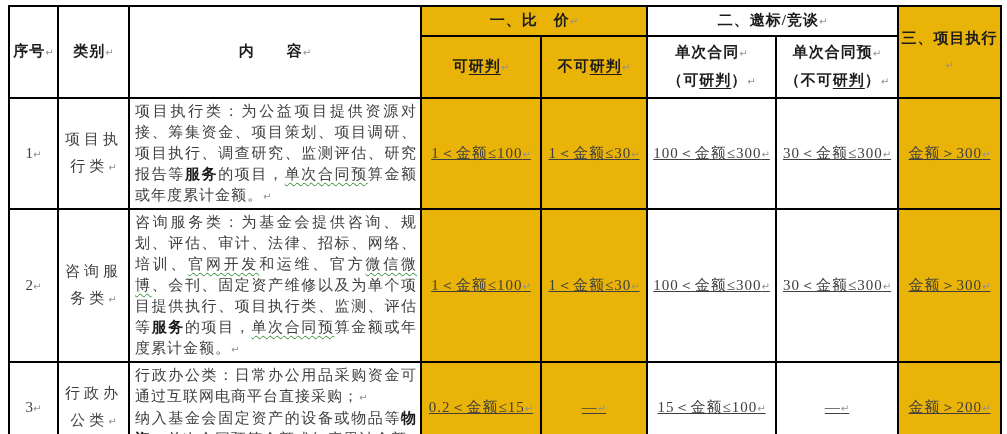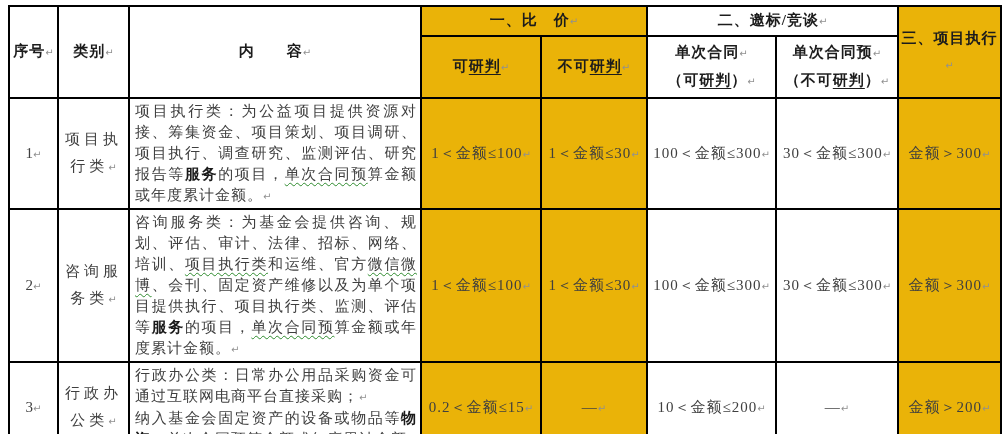--- a/index.html
+++ b/index.html
@@ -26,21 +26,21 @@
   }
   .num{font-size:15px;color:#3f3f3f;text-align:center;}
   .cat{
     font-size:15px;color:#3f3f3f;text-align:center;white-space:pre-line;
     letter-spacing:4px;line-height:27px;
   }
   .cnt{
     font-size:15px;color:#3f3f3f;text-align:justify;line-height:21px;
     padding:2px 3px 1px 5px;letter-spacing:1px;vertical-align:top;border-radius:13px;
   }
-  .val{font-size:15px;color:#3f3f3f;text-align:center;letter-spacing:1px;}
+  .val{font-size:15px;color:#3f3f3f;text-align:center;letter-spacing:1px;text-decoration:underline;}
   .bseg{font-weight:bold;color:#1a1a1a;}
   .sqr{text-decoration-line:underline;text-decoration-style:wavy;text-decoration-color:#ff0000;text-decoration-thickness:1px;text-underline-offset:3px;text-decoration:underline;}
   .sqg{text-decoration-line:underline;text-decoration-style:wavy;text-decoration-color:#2e8b2e;text-decoration-thickness:1px;text-underline-offset:3px;}
   .pmk{color:#909090;font-size:10px;letter-spacing:0;font-family:"DejaVu Sans",sans-serif;font-weight:normal;}
   .pmk::before{content:"\21B5";}
 </style>
 </head>
 <body>
 
 <table class="doc">
@@ -81,33 +81,33 @@
     <td class="val g"><span>1＜金额≤30</span><span class="pmk"></span></td>
     <td class="val"><span>100＜金额≤300</span><span class="pmk"></span></td>
     <td class="val"><span>30＜金额≤300</span><span class="pmk"></span></td>
     <td class="val g"><span>金额＞300</span><span class="pmk"></span></td>
   </tr>
 
   <tr class="r2">
     <td class="num"><span>2</span><span class="pmk"></span></td>
     <td class="cat"><span>咨询服
 务类</span><span class="pmk"></span></td>
-    <td class="cnt"><span>咨询服务类：为基金会提供咨询、规划、评估、审计、法律、招标、网络、培训、</span><span class="sqg">项目执行类</span><span>和运维、官方</span><span class="sqg">微信微博</span><span>、会刊、固定资产维修以及为单个项目提供执行、项目执行类、监测、评估等</span><span class="bseg">服务</span><span>的项目，</span><span class="sqg">单次合同预</span><span>算金额或年度累计金额。</span><span class="pmk"></span></td>
+    <td class="cnt"><span>咨询服务类：为基金会提供咨询、规划、评估、审计、法律、招标、网络、培训、</span><span class="sqg">官网开发</span><span>和运维、官方</span><span class="sqg">微信微博</span><span>、会刊、固定资产维修以及为单个项目提供执行、项目执行类、监测、评估等</span><span class="bseg">服务</span><span>的项目，</span><span class="sqg">单次合同预</span><span>算金额或年度累计金额。</span><span class="pmk"></span></td>
     <td class="val g"><span>1＜金额≤100</span><span class="pmk"></span></td>
     <td class="val g"><span>1＜金额≤30</span><span class="pmk"></span></td>
     <td class="val"><span>100＜金额≤300</span><span class="pmk"></span></td>
     <td class="val"><span>30＜金额≤300</span><span class="pmk"></span></td>
     <td class="val g"><span>金额＞300</span><span class="pmk"></span></td>
   </tr>
 
   <tr class="r3">
     <td class="num"><span>3</span><span class="pmk"></span></td>
     <td class="cat"><span>行政办
 公类</span><span class="pmk"></span></td>
     <td class="cnt"><span>行政办公类：日常办公用品采购资金可通过互联网电商平台直接采购；</span><span class="pmk"></span><br><span>纳入基金会固定资产的设备或物品等</span><span class="bseg">物资，</span><span class="sqg">单次合同</span><span>预算金额或年度累计金额</span></td>
     <td class="val g"><span>0.2＜金额≤15</span><span class="pmk"></span></td>
     <td class="val g"><span>—</span><span class="pmk"></span></td>
-    <td class="val"><span>10＜金额≤200</span><span class="pmk"></span></td>
+    <td class="val"><span>15＜金额≤100</span><span class="pmk"></span></td>
     <td class="val"><span>—</span><span class="pmk"></span></td>
     <td class="val g"><span>金额＞200</span><span class="pmk"></span></td>
   </tr>
 </tbody>
   </table>
 
 </body></html>

